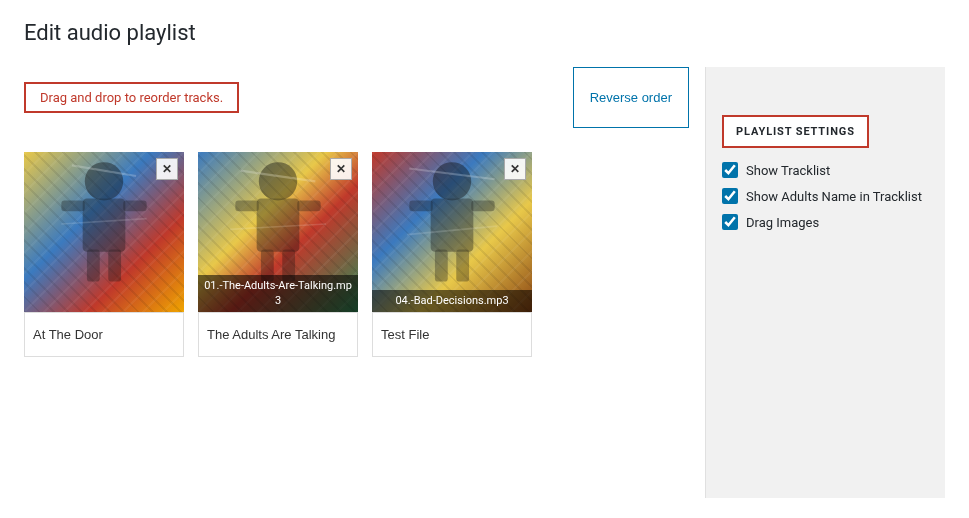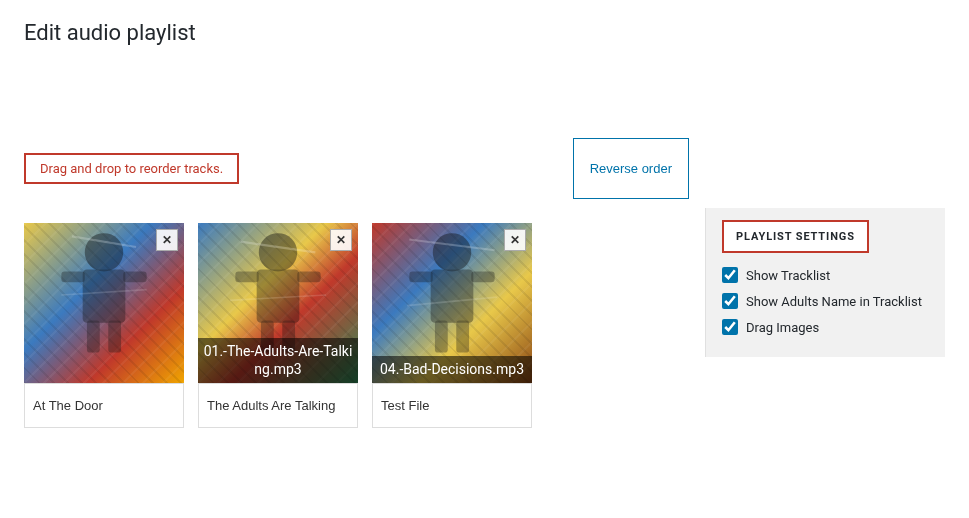--- a/index.html
+++ b/index.html
@@ -26,21 +26,20 @@
     }
     h1 {
       font-size: 22px;
       font-weight: 400;
       color: #23282d;
       margin-bottom: 22px;
     }
     .content-area {
       display: flex;
       flex: 1;
-      align-items: center;
     }
     .tracks-section {
       flex: 1;
       display: flex;
       flex-direction: column;
     }
     .top-bar {
       display: flex;
       align-items: center;
       justify-content: space-between;
@@ -110,21 +109,21 @@
       align-items: center;
       justify-content: center;
       font-size: 12px;
       font-weight: bold;
       color: #333;
       z-index: 2;
     }
     .track-filename {
       background: rgba(0,0,0,0.55);
       color: #fff;
-      font-size: 14px;
+      font-size: 11px;
       text-align: center;
       padding: 4px 4px;
       position: absolute;
       bottom: 0;
       left: 0;
       right: 0;
       word-break: break-all;
       line-height: 1.3;
     }
     .track-name-input {
@@ -150,20 +149,21 @@
       font-size: 11px;
       font-weight: 700;
       letter-spacing: 0.08em;
       color: #23282d;
       text-transform: uppercase;
       border: 2px solid #c0392b;
       padding: 8px 12px;
       margin-bottom: 14px;
       display: inline-block;
       background: #fff;
+      margin-top: 36px;
     }
     .setting-item {
       display: flex;
       align-items: center;
       gap: 8px;
       margin-bottom: 10px;
     }
     .setting-item input[type="checkbox"] {
       width: 16px;
       height: 16px;

